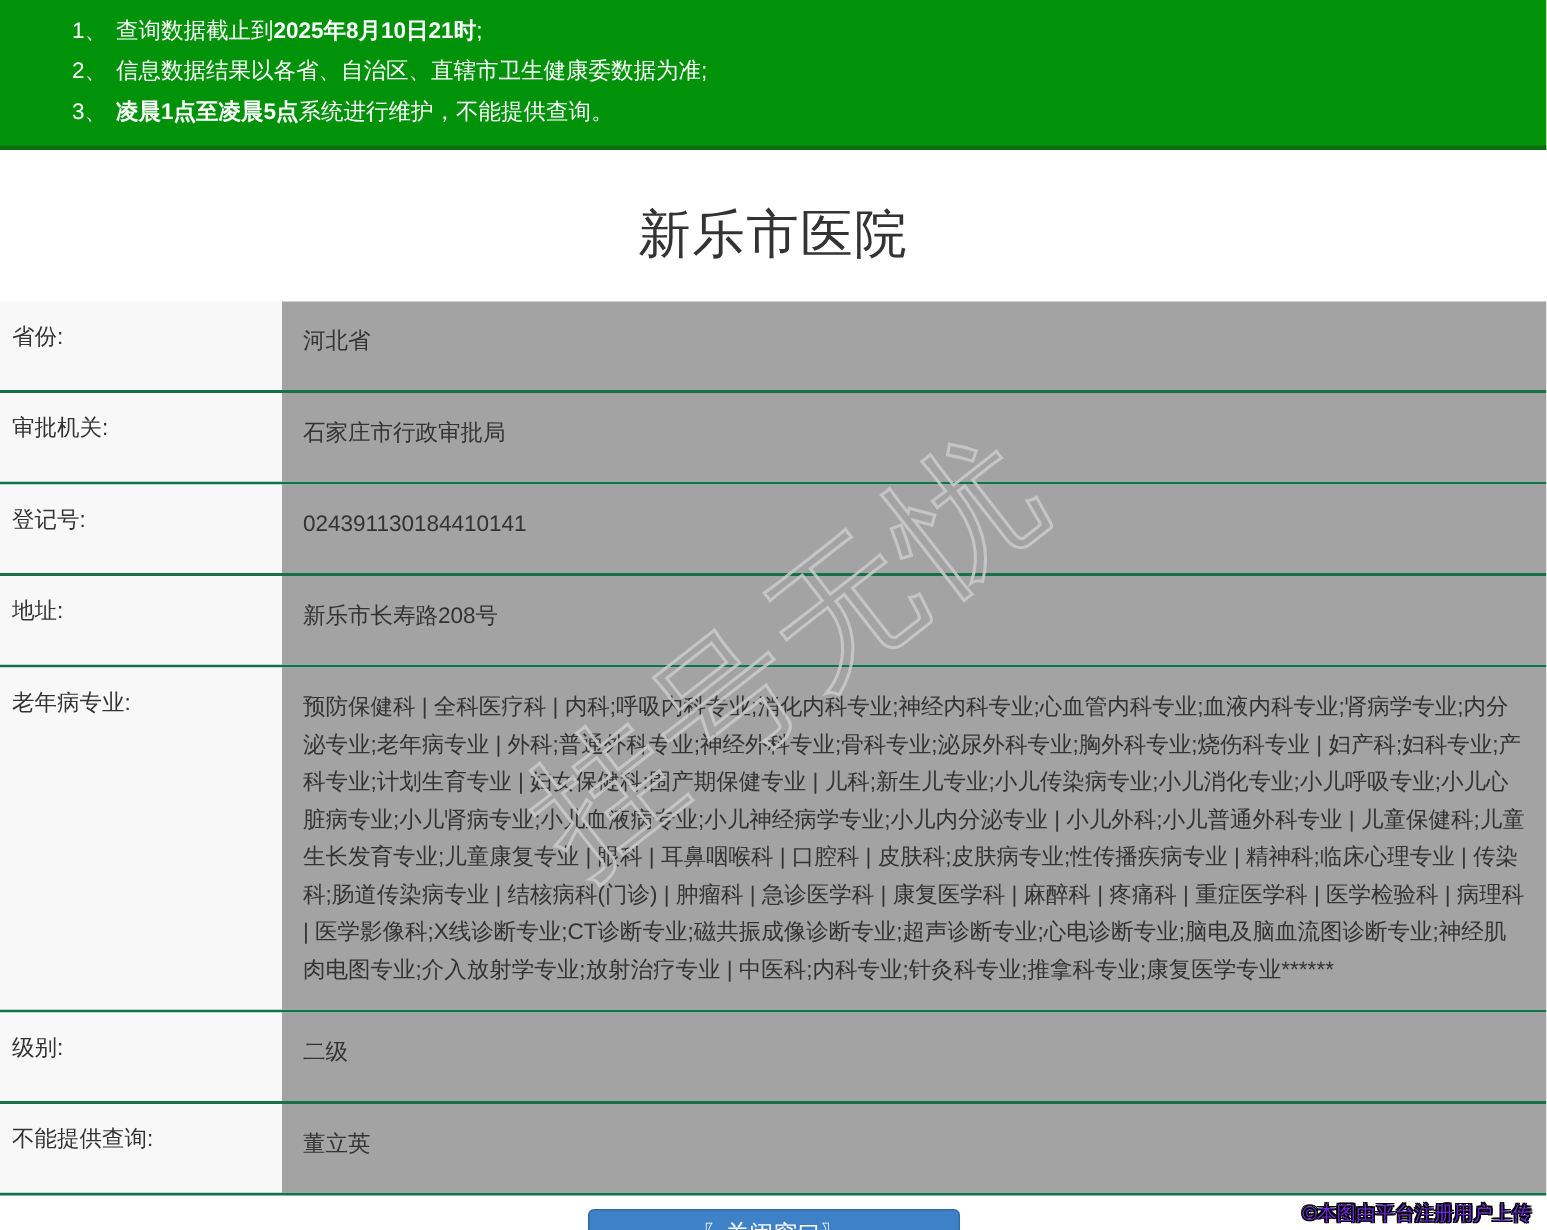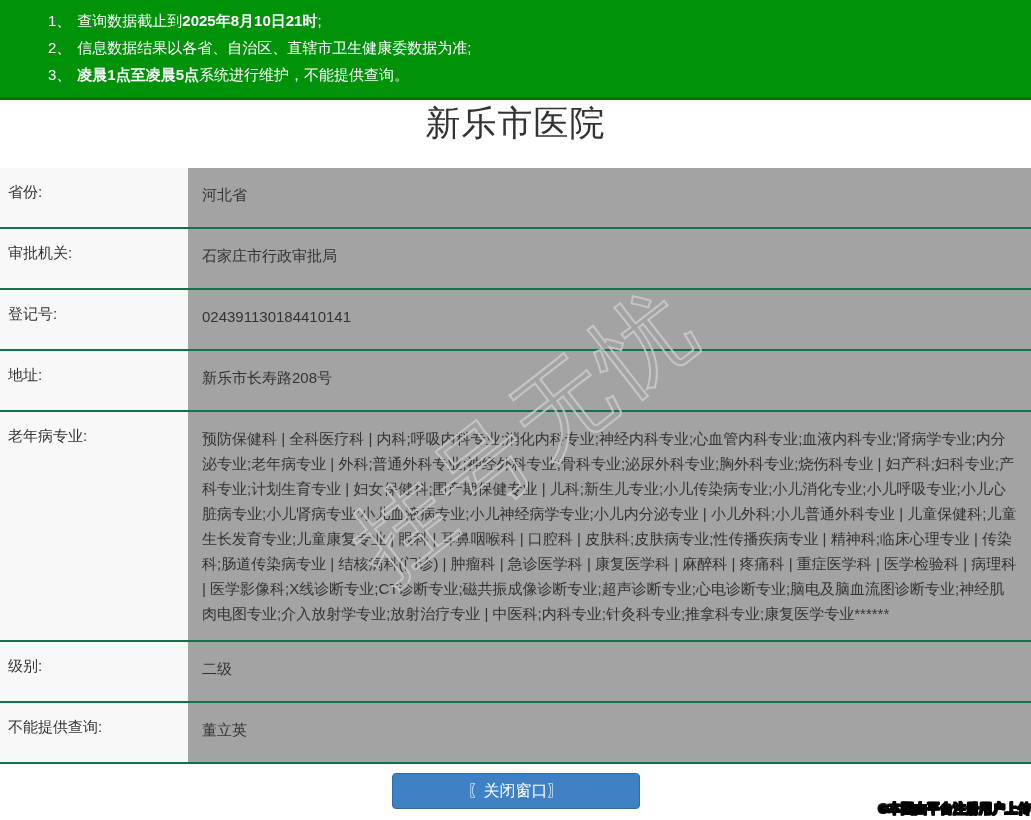--- a/index.html
+++ b/index.html
@@ -29,20 +29,21 @@
     color:#fff;
     padding:7px 10px 9px 48px;
     font-size:15px;
     line-height:27px;
   }
   .notice-item { display:block; white-space:nowrap; }
   .notice-item .num { margin-right:6px; }
   .notice-item .seg-bold { font-weight:bold; }
   
   .page-title {
+    margin-top:33px;
     text-align:center;
     font-size:35px;
     font-weight:400;
     color:var(--text);
     letter-spacing:1px;
   }
   
   .detail-table { margin-top:21px; width:100%; }
   .row {
     display:flex;
@@ -94,25 +95,25 @@
     -webkit-text-stroke:2px var(--watermark-gray);
     transform:rotate(-38deg);
     transform-origin:center center;
     pointer-events:none;
     white-space:nowrap;
     z-index:6;
     opacity:0.85;
   }
   .copyright-watermark {
     position:absolute;
-    right:0;
+    right:10px;
     bottom:2px;
     font-size:13px;
-    font-weight:bold;
-    color:#000000;
+    font-weight:normal;
+    color:#6d28d9;
     text-shadow:-1px -1px 0 #000, 1px -1px 0 #000, -1px 1px 0 #000, 1px 1px 0 #000, 0 1px 0 #000, 0 -1px 0 #000, 1px 0 0 #000, -1px 0 0 #000;
     z-index:7;
     pointer-events:none;
   }
 </style>
 </head>
 <body>
 
 <div class="notice">
   <div class="notice-item">

